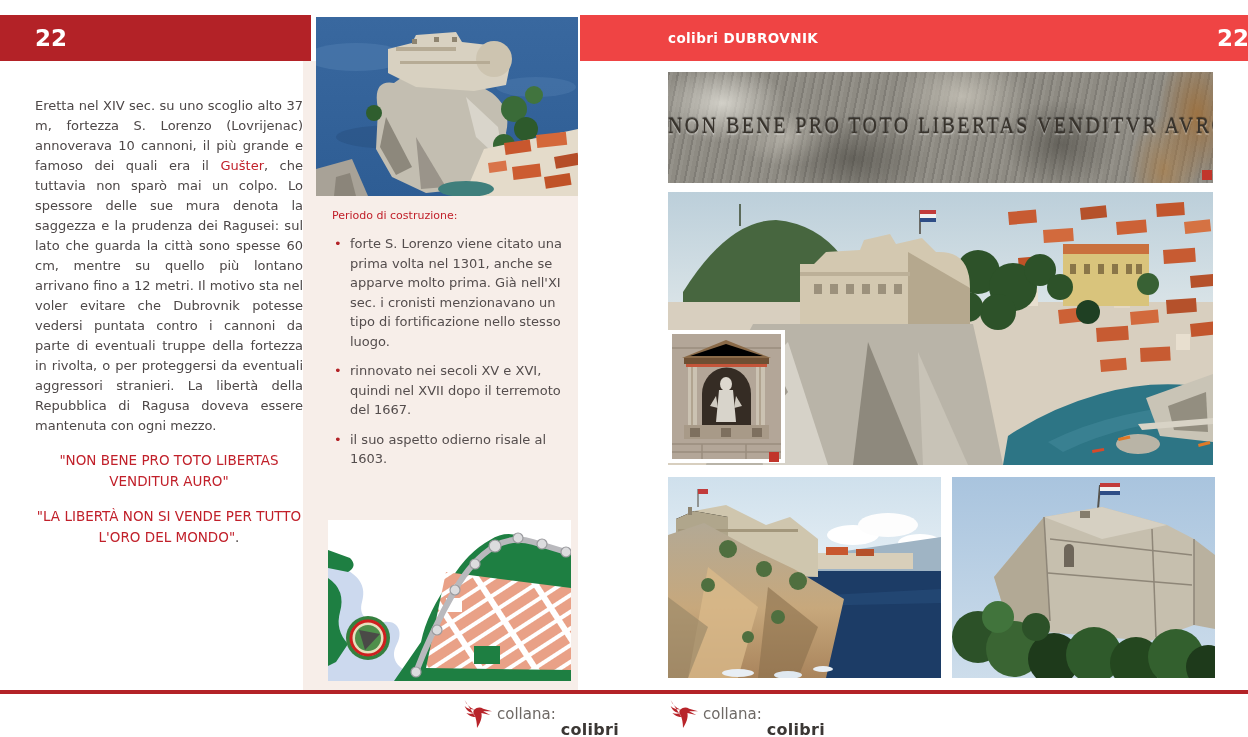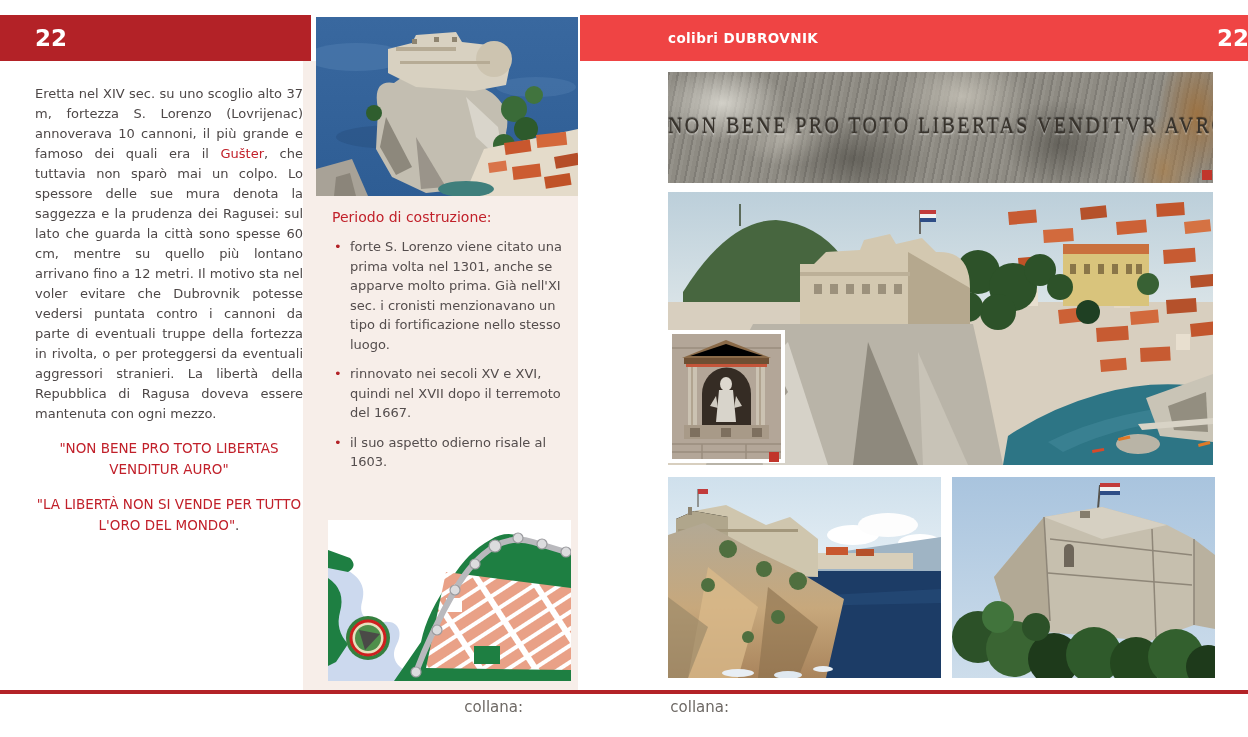--- a/index.html
+++ b/index.html
@@ -9,29 +9,29 @@
   
   .redbar-left{position:absolute;left:0;top:15px;width:311px;height:46px;background:#b32227;}
   .redbar-left .pagenum{display:block;margin-left:35px;line-height:46px;font-size:23px;font-weight:bold;color:#fff;}
   .redbar-right{position:absolute;left:580px;top:15px;width:711px;height:46px;background:#ef4444;display:flex;align-items:center;}
   .redbar-right .booktitle{margin-left:88px;font-size:13.5px;font-weight:bold;color:#fff;letter-spacing:.4px;}
   .redbar-right .pagenum{margin-left:auto;margin-right:42px;font-size:23px;font-weight:bold;color:#fff;}
 
   
   .article{position:absolute;left:35px;top:84px;width:268px;color:#4d4747;}
   .article h1{margin:0 0 22px 0;font-size:15px;font-weight:bold;color:#c1202a;letter-spacing:.3px;}
-  .article p{margin:0 0 10px 0;font-size:13px;line-height:20px;text-align:justify;}
+  .article p{margin:12px 0 10px 0;font-size:13px;line-height:20px;text-align:justify;}
   .hl-red{color:#c1202a;}
   .quote{margin:14px 0 6px 0;font-size:13.5px;line-height:21px;color:#c1202a;text-align:center;}
   .quote .enddot{color:#4d4747;}
 
   
   .pink-panel{position:absolute;left:303px;top:61px;width:275px;height:629px;background:#f7eee9;}
   .construction{position:absolute;left:332px;top:209px;width:234px;color:#544d4d;}
-  .construction h2{margin:0 0 12px 0;font-size:14px;font-weight:normal;color:#c1202a;}
+  .construction h2{margin:0 0 12px 0;font-size:11px;font-weight:normal;color:#c1202a;}
   .construction ul{margin:0;padding:0;list-style:none;}
   .construction li{position:relative;padding-left:18px;margin-bottom:10px;font-size:13px;line-height:19.5px;}
   .construction li .dot{position:absolute;left:2px;top:0;color:#b32227;font-size:13px;}
 
   
   .ph{position:absolute;overflow:hidden;}
   .ph svg{display:block;width:100%;height:100%;}
 
   .photo-aerial{left:316px;top:17px;width:262px;height:179px;}
   .map-box{left:328px;top:520px;width:243px;height:161px;background:#fff;}
@@ -57,21 +57,21 @@
   .photo-inset{left:668px;top:330px;width:117px;height:133px;border:4px solid #fff;box-sizing:border-box;background:#b3a698;}
   .photo-cliff{left:668px;top:477px;width:273px;height:201px;}
   .photo-walls{left:952px;top:477px;width:263px;height:201px;}
 
   .credit-marker{position:absolute;width:10px;height:10px;background:#c1352b;}
   .marker-inscription{left:1202px;top:170px;}
   .marker-inset{left:769px;top:452px;}
 
   
   .footer-line{position:absolute;left:0;top:690px;width:1248px;height:4px;background:#b32227;}
-  .footer-item{position:absolute;top:698px;height:32px;display:flex;align-items:center;flex-direction:column;}
+  .footer-item{position:absolute;top:698px;height:32px;display:flex;align-items:center;}
   .footer-item.f-left{left:462px;}
   .footer-item.f-right{left:668px;}
   .footer-item .bird{width:30px;height:30px;margin-right:5px;}
   .footer-item .lbl{font-size:15px;color:#6e6965;}
   .footer-item .series{font-size:16px;font-weight:bold;color:#3b3734;letter-spacing:.3px;margin-left:5px;margin-top:30px;}
 </style>
 </head>
 <body>
 
 <div class="spread">

